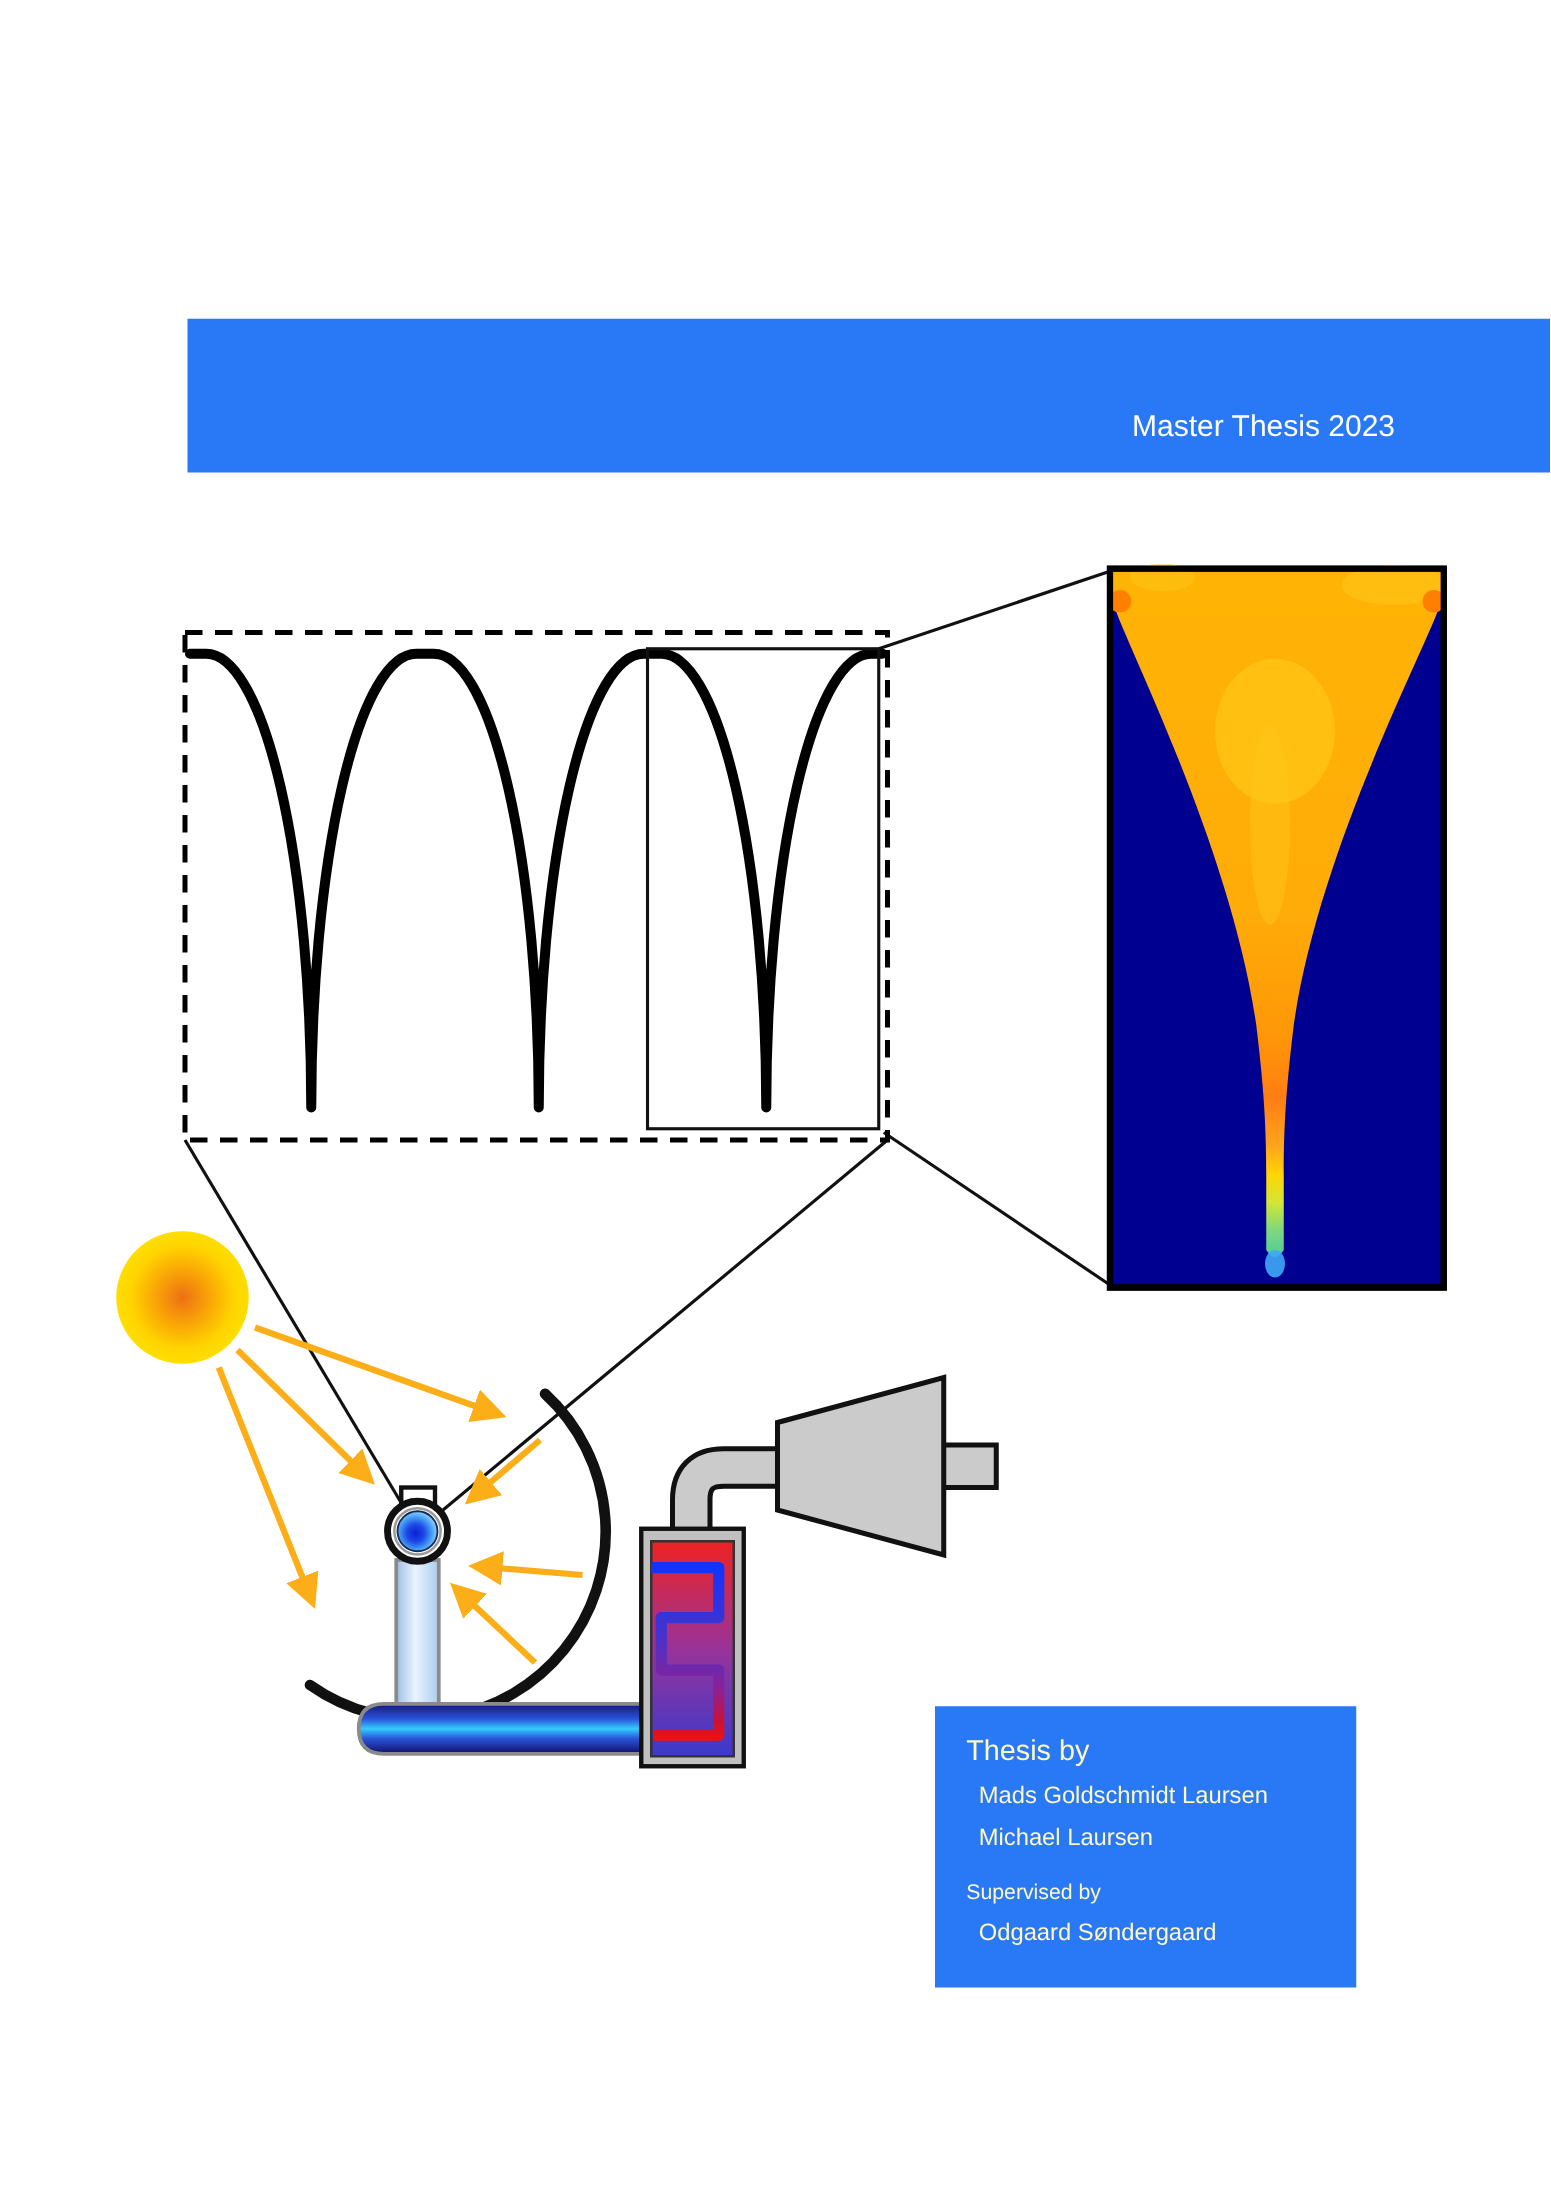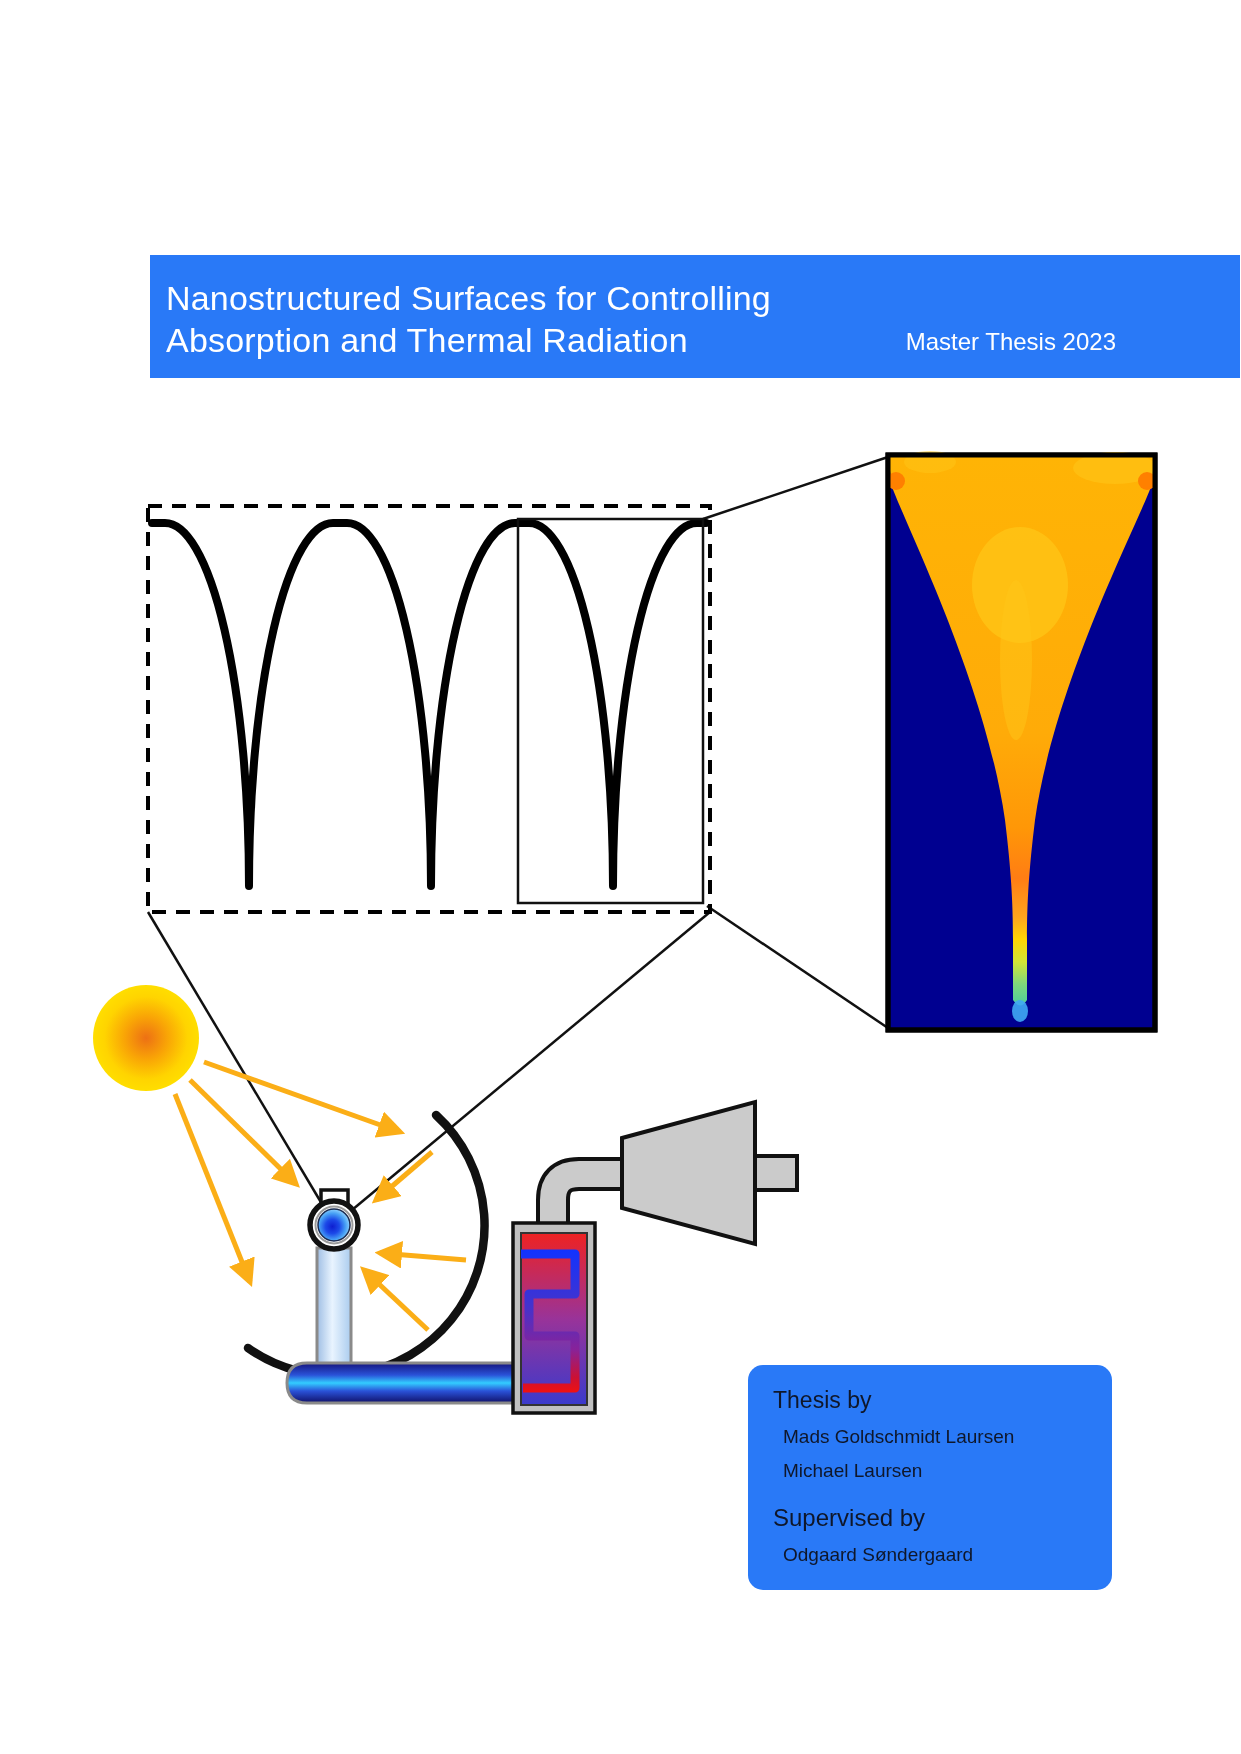--- a/index.html
+++ b/index.html
@@ -6,41 +6,37 @@
   body{font-family:"Liberation Sans", sans-serif;}
   .page{position:relative;width:1241px;height:1754px;background:#fff;overflow:hidden;}
 
   
   .banner{position:absolute;left:150px;top:255px;width:1090px;height:123px;
           background:var(--banner-blue,#2979f7);color:#fff;box-sizing:border-box;}
   .banner .titles{position:absolute;left:16px;top:22px;font-size:34px;line-height:42px;font-weight:400;letter-spacing:.2px;}
   .banner .badge{position:absolute;right:124px;top:73px;font-size:24px;color:#fff;}
 
   
-  .credits{position:absolute;left:748px;top:1365px;width:364px;height:225px;
-           background:var(--banner-blue,#2979f7);color:#0f172a;box-sizing:border-box;padding:22px 0 0 25px;border-radius:15px;}
+  .credits{position:absolute;left:748px;top:1365px;width:337px;height:225px;
+           background:var(--banner-blue,#2979f7);color:#fef9c3;box-sizing:border-box;padding:22px 0 0 25px;}
   .credits .hdr{font-size:23px;margin:0 0 12px 0;}
-  .credits .hdr2{font-size:24px;margin:22px 0 12px 0;}
+  .credits .hdr2{font-size:17px;margin:22px 0 12px 0;}
   .credits .name{font-size:19px;margin:12px 0 7px 10px;}
 
   svg .thin{stroke:#111;stroke-width:2.5;fill:none;}
   svg .curve{stroke:#000;stroke-width:8;fill:none;stroke-linecap:round;stroke-linejoin:round;}
   svg .dashedbox{stroke:#000;stroke-width:4;fill:none;stroke-dasharray:14 10;}
   svg .machine{fill:#cbcbcb;stroke:#111;stroke-width:4;}
 </style>
 </head>
 <body>
 
 <div class="page">
 
   <div class="banner">
-    <div class="titles">
-      <div>Nanostructured Surfaces for Controlling</div>
-      <div>Absorption and Thermal Radiation</div>
-    </div>
     <div class="badge">Master Thesis 2023</div>
   </div>
 
   <svg width="1241" height="1754" viewBox="0 0 1241 1754" style="position:absolute;left:0;top:0;">
     <defs>
       <radialGradient id="sunGrad" cx="50%" cy="50%" r="50%">
         <stop offset="0%" stop-color="#ed7014"></stop>
         <stop offset="40%" stop-color="#f9a406"></stop>
         <stop offset="78%" stop-color="#ffd400"></stop>
         <stop offset="100%" stop-color="#ffde00"></stop>

